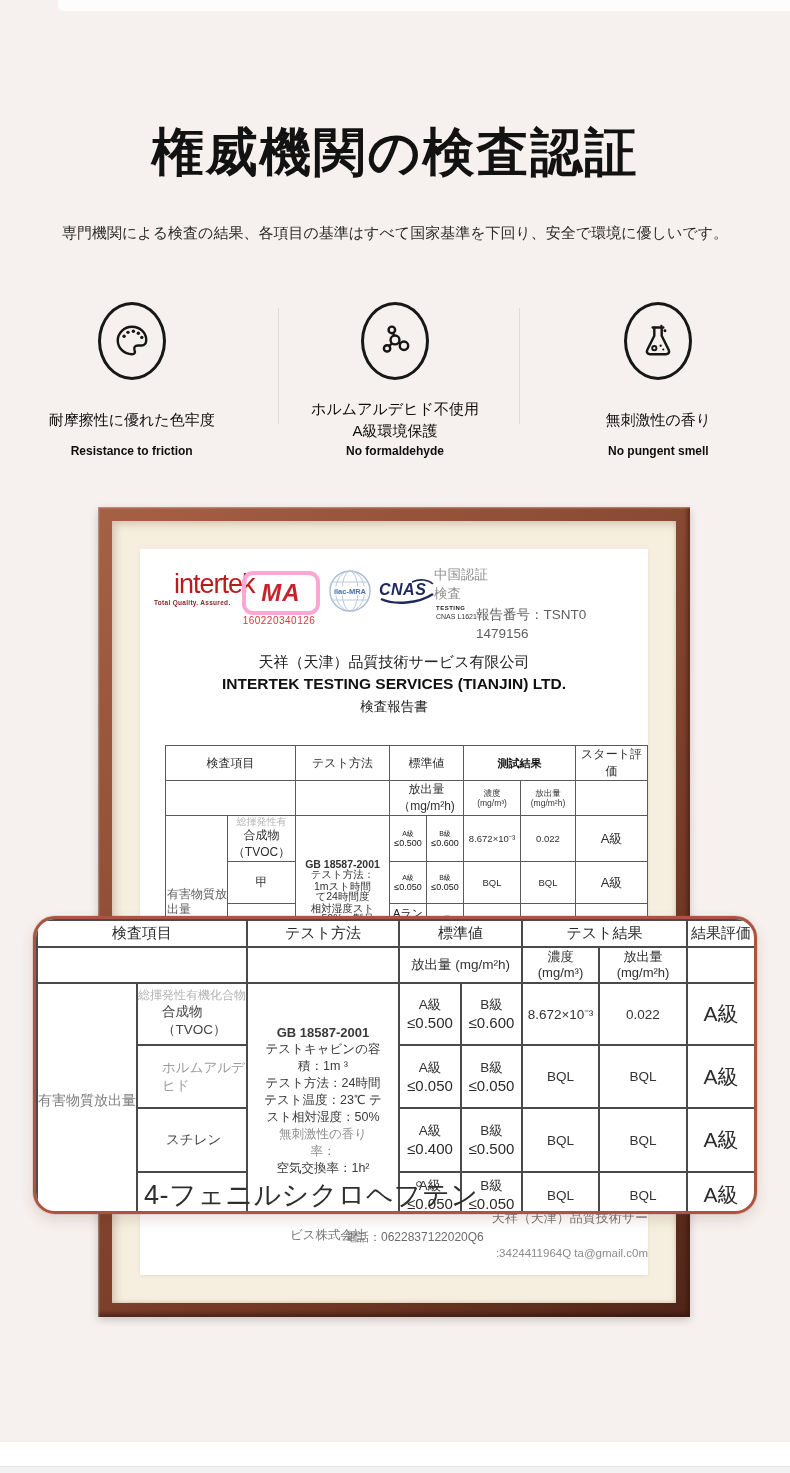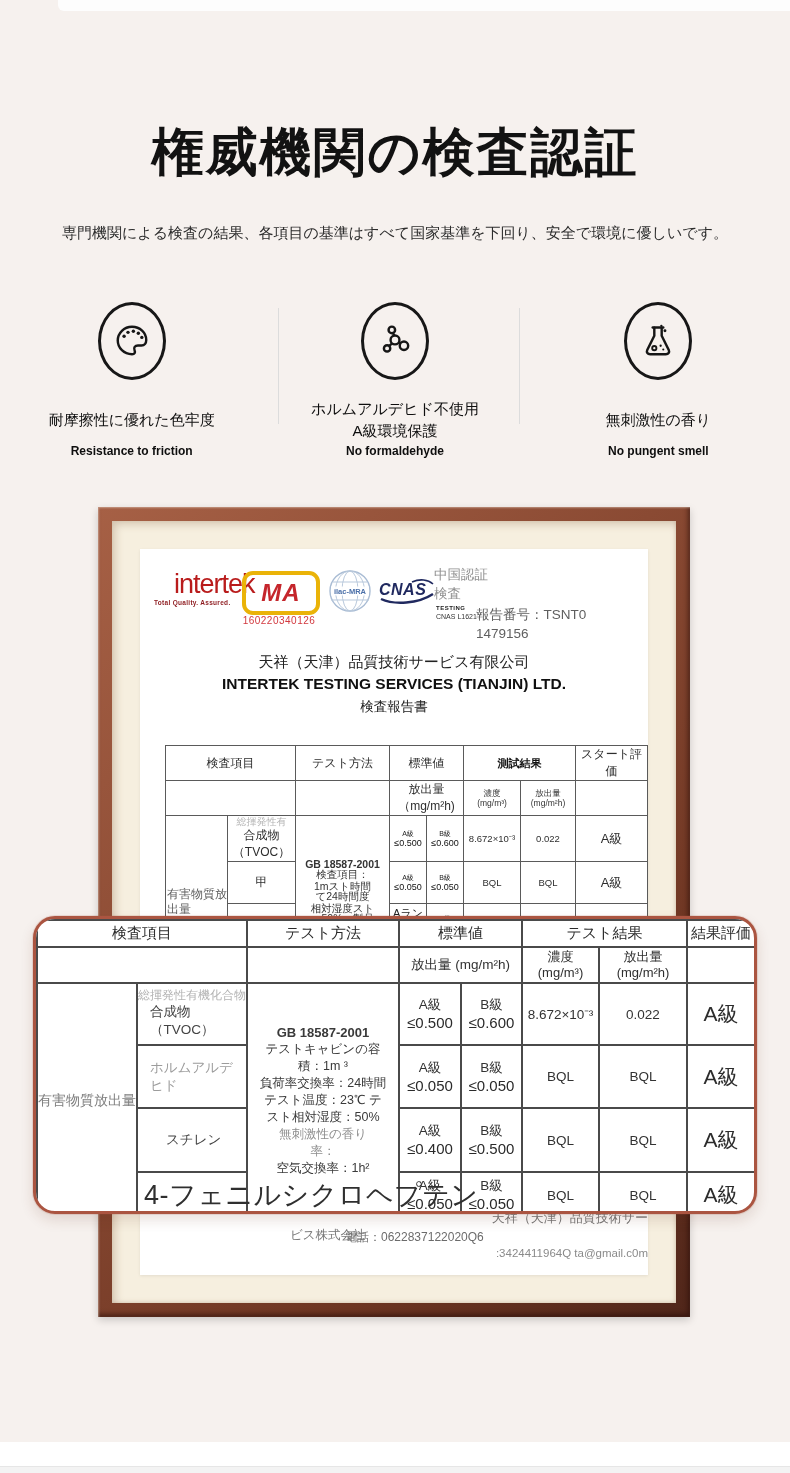--- a/index.html
+++ b/index.html
@@ -33,21 +33,21 @@
   .frame{left:98px;top:507px;width:592px;height:810px;box-sizing:border-box;padding:14px;
          background:linear-gradient(135deg,#a66045 0%,#8a4a33 40%,#6d3522 75%,#50261a 100%);
          box-shadow:inset 1px 1px 2px rgba(255,235,220,.45),inset -2px -3px 5px rgba(35,10,5,.55),0 3px 8px rgba(0,0,0,.18);}
   .mat{width:100%;height:100%;box-sizing:border-box;padding:28px;background:#f6efdf;
        box-shadow:inset 3px 3px 8px rgba(120,80,50,.28),inset -1px -1px 3px rgba(120,80,50,.14);}
   .paper{position:relative;width:100%;height:100%;background:#ffffff;box-shadow:0 1px 3px rgba(0,0,0,.08);}
 
   
   .int-logo{left:12px;top:22px;font-size:27px;font-weight:400;letter-spacing:-1px;color:#b91c1c;line-height:26px;margin-left:22px;}
   .int-tag{left:14px;top:50px;font-size:6.5px;font-weight:bold;color:#8d1a1e;letter-spacing:.3px;}
-  .cma-box{left:102px;top:22px;width:70px;height:36px;border:4px solid #eab308;border-radius:11px;
+  .cma-box{left:102px;top:22px;width:70px;height:36px;border:4px solid #f9a8d4;border-radius:11px;
            display:flex;align-items:center;justify-content:center;}
   .cma-box span{font-size:24px;font-weight:900;font-style:italic;color:#c5262c;letter-spacing:1px;}
   .cma-no{left:94px;top:66px;width:90px;text-align:center;font-size:10px;color:#d2383e;letter-spacing:.5px;}
   .ilac{left:188px;top:20px;}
   .cnas{left:238px;top:28px;}
   .china{left:294px;top:16px;font-size:13.5px;color:#8f8f8f;line-height:19px;}
   .cnas-tiny1{left:296px;top:56px;font-size:6px;font-weight:800;color:#1a1a1a;letter-spacing:.5px;filter:blur(.3px);}
   .cnas-tiny2{left:296px;top:64px;font-size:7px;color:#333;}
   .report-no{left:336px;top:56px;font-size:13.5px;color:#5f5f5f;line-height:19px;}
 
@@ -87,21 +87,21 @@
   
   .overlay{left:33px;top:916px;width:724px;height:298px;box-sizing:border-box;background:#fff;
            border:3px solid #ab5541;border-radius:22px;overflow:hidden;z-index:20;
            box-shadow:0 0 0 1px rgba(171,85,65,.15),0 6px 14px rgba(100,40,20,.14);}
   .ot{border-collapse:collapse;table-layout:fixed;width:718px;height:292px;}
   .ot td,.ot th{border:2px solid #4a4a4a;text-align:center;vertical-align:middle;padding:0;
                 font-weight:normal;font-size:13.5px;color:#333;}
   .ot .h{font-size:15px;color:#2b2b2b;}
   .ot .sub{font-size:13px;color:#2f2f2f;line-height:16px;}
   .ot .grp{font-size:14px;color:#808080;}
-  .ot .item{text-align:left;padding-left:12px;font-size:13.5px;color:#444;}
+  .ot .item{text-align:left;padding-left:24px;font-size:13.5px;color:#444;}
   .ot .item-rel{position:relative;}
   .ot .ghost{position:absolute;top:3px;left:50%;transform:translateX(-50%);white-space:nowrap;
              font-size:12px;color:#b3b3b3;}
   .ot .item-main{display:block;padding-top:14px;}
   .ot .gray{color:#9c9c9c;}
   .ot .ab .l{display:block;font-size:13.5px;line-height:18px;}
   .ot .ab .v{display:block;font-size:15px;line-height:18px;color:#2a2a2a;}
   .ot .eval{font-size:21px;color:#2d2d2d;}
   .ot-m div{font-size:12.5px;line-height:17px;color:#3a3a3a;}
   .ot-m .b{font-weight:bold;font-size:13px;}
@@ -256,21 +256,21 @@
               <td class="sub"><span>濃度</span><br><span>(mg/m³)</span></td>
               <td class="sub"><span>放出量</span><br><span>(mg/m²h)</span></td>
               <td></td>
             </tr>
             <tr style="height:40px">
               <td class="grp" rowspan="4">有害物質放出量</td>
               <td><span class="ghost">総揮発性有</span><span>合成物（TVOC）</span></td>
               <td rowspan="4">
                 <div class="bt-m">
                   <div class="b">GB 18587-2001</div>
-                  <div>検査項目：</div>
+                  <div>テスト方法：</div>
                   <div>1mスト時間</div>
                   <div>て24時間度</div>
                   <div>相対湿度スト</div>
                   <div>：50%：製品</div>
                   <div>負荷率交換率</div>
                   <div>：1時間²</div>
                 </div>
               </td>
               <td class="ab">
                     <span class="l">A級</span>
@@ -369,21 +369,21 @@
         <td class="grp" rowspan="4">有害物質放出量</td>
         <td class="item item-rel">
           <span class="ghost">総揮発性有機化合物</span>
           <span class="item-main">合成物（TVOC）</span>
         </td>
         <td rowspan="4">
           <div class="ot-m">
             <div class="b">GB 18587-2001</div>
             <div>テストキャビンの容</div>
             <div>積：1m ³</div>
-            <div>負荷率交換率：24時間</div>
+            <div>テスト方法：24時間</div>
             <div>テスト温度：23℃ テ</div>
             <div>スト相対湿度：50%</div>
             <div class="faint">無刺激性の香り</div>
             <div class="faint">率：</div>
             <div>空気交換率：1h²</div>
           </div>
         </td>
         <td class="ab">
               <span class="l">A級</span>
               <span class="v">≤0.500</span>

